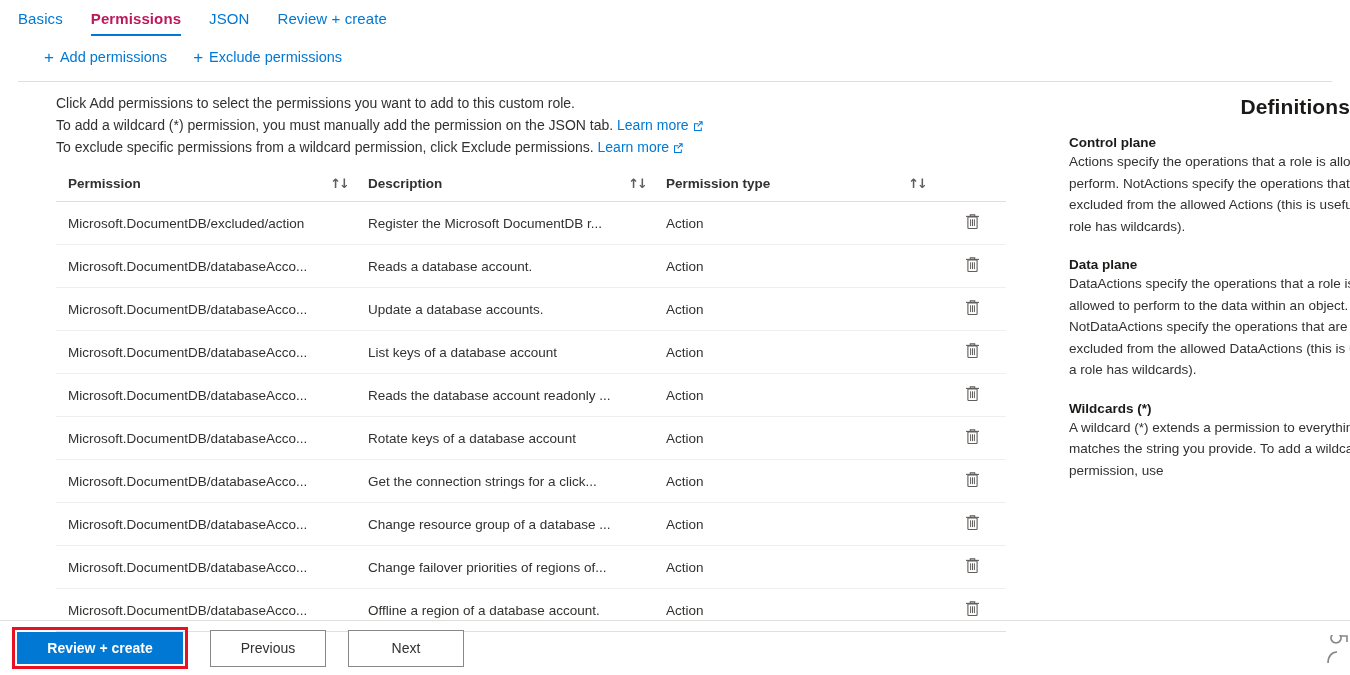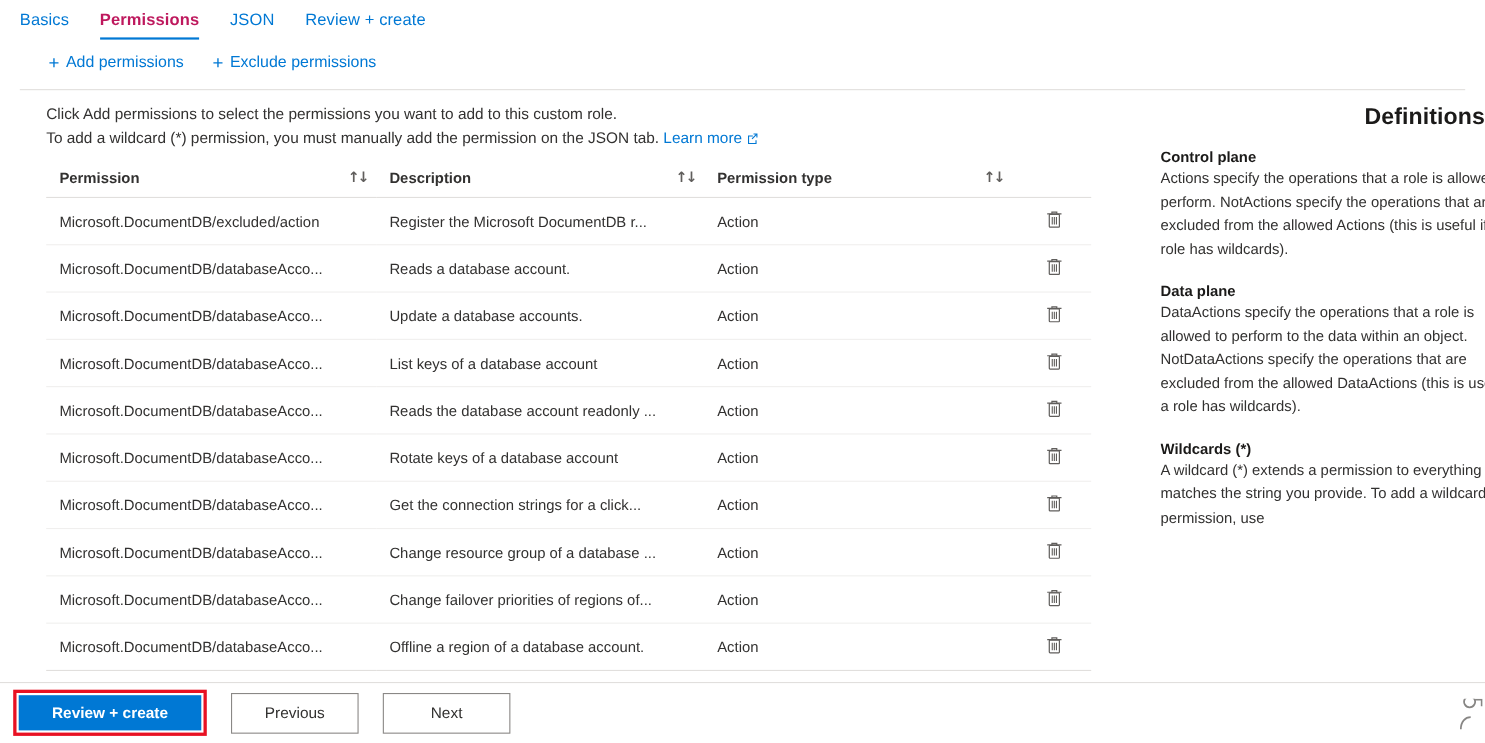--- a/index.html
+++ b/index.html
@@ -76,21 +76,21 @@
   .cmd-divider {
     height: 1px;
     background: #e1dfdd;
     margin: 9px 18px 0 18px;
   }
 
   
   .content {
     display: flex;
     align-items: flex-start;
-    padding-left: 42px;
+    padding-left: 56px;
     margin-top: 10px;
     height: 516px;
     box-sizing: border-box;
   }
   .leftcol {
     width: 955px;
     flex: 0 0 955px;
   }
   .rightcol {
     flex: 1 1 auto;
@@ -286,20 +286,27 @@
     <div class="intro-line">Click Add permissions to select the permissions you want to add to this custom role.</div>
 
     <div class="intro-line">
       <span>To add a wildcard (*) permission, you must manually add the permission on the JSON tab.</span>
       <a class="link">Learn more</a><span class="extlink-icon"><svg width="10" height="10" viewBox="0 0 10 10">
             <path d="M1 2.2h4.4v1H2v5.8h5.8V6.4h1V10H1z" fill="#0078d4"></path>
             <path d="M9.4 0.3H6v1h1.9L4.3 4.9l0.75 0.75L8.6 2.05V4h1V0.3z" fill="#0078d4"></path>
           </svg></span>
     </div>
 
+    <div class="intro-line">
+      <span>To exclude specific permissions from a wildcard permission, click Exclude permissions.</span>
+      <a class="link">Learn more</a><span class="extlink-icon"><svg width="10" height="10" viewBox="0 0 10 10">
+            <path d="M1 2.2h4.4v1H2v5.8h5.8V6.4h1V10H1z" fill="#0078d4"></path>
+            <path d="M9.4 0.3H6v1h1.9L4.3 4.9l0.75 0.75L8.6 2.05V4h1V0.3z" fill="#0078d4"></path>
+          </svg></span>
+    </div>
 
     <table class="perm">
       <colgroup>
         <col class="col-perm">
           <col class="col-desc">
           <col class="col-type">
           <col class="col-del">
       </colgroup>
       <thead>
         <tr>

